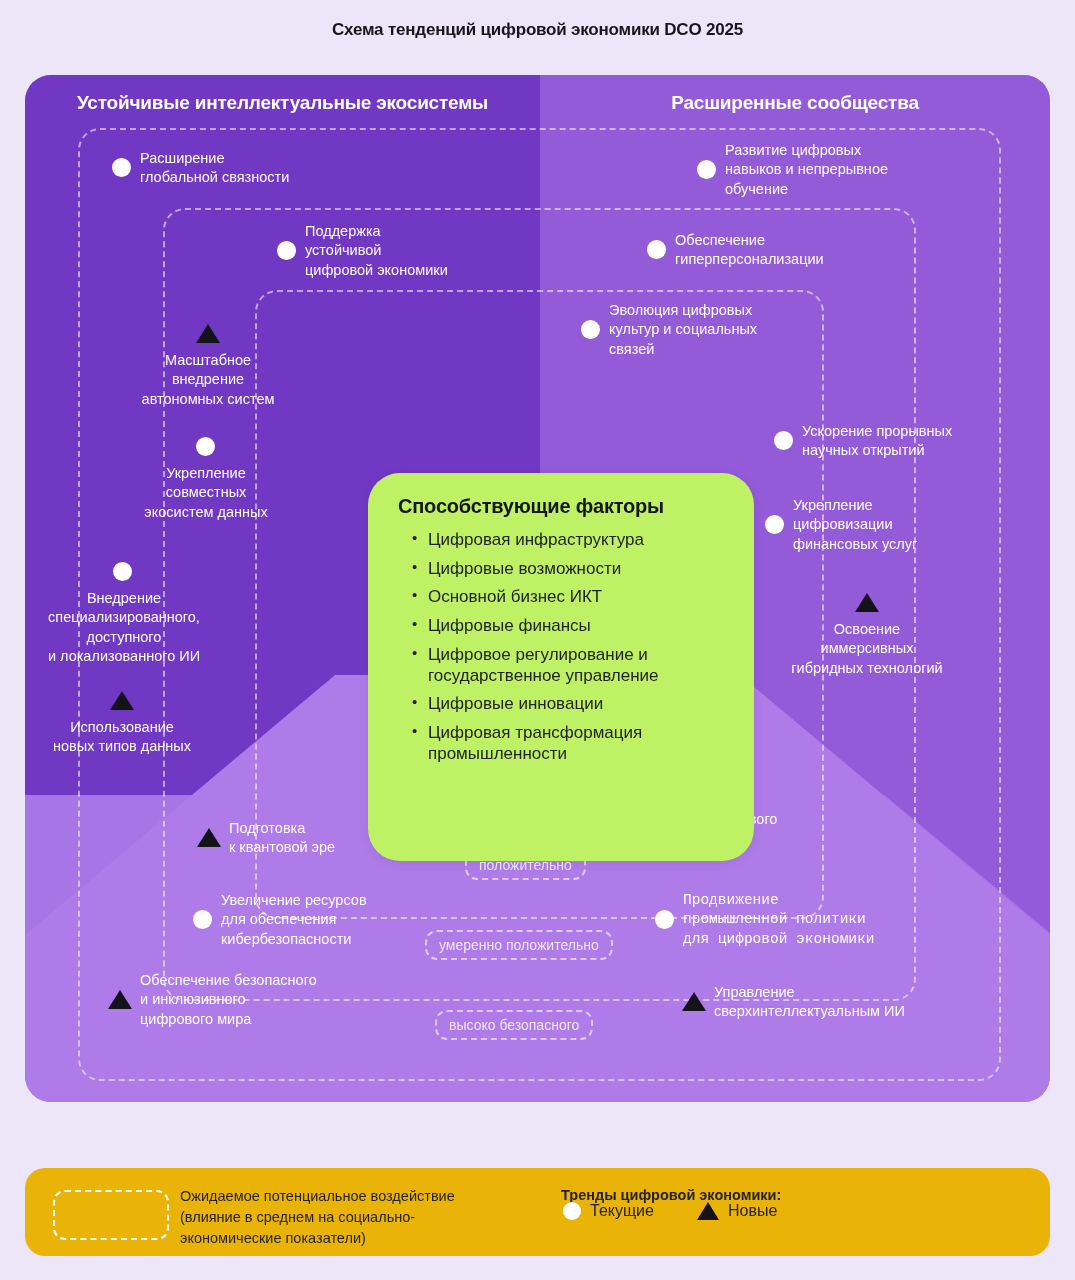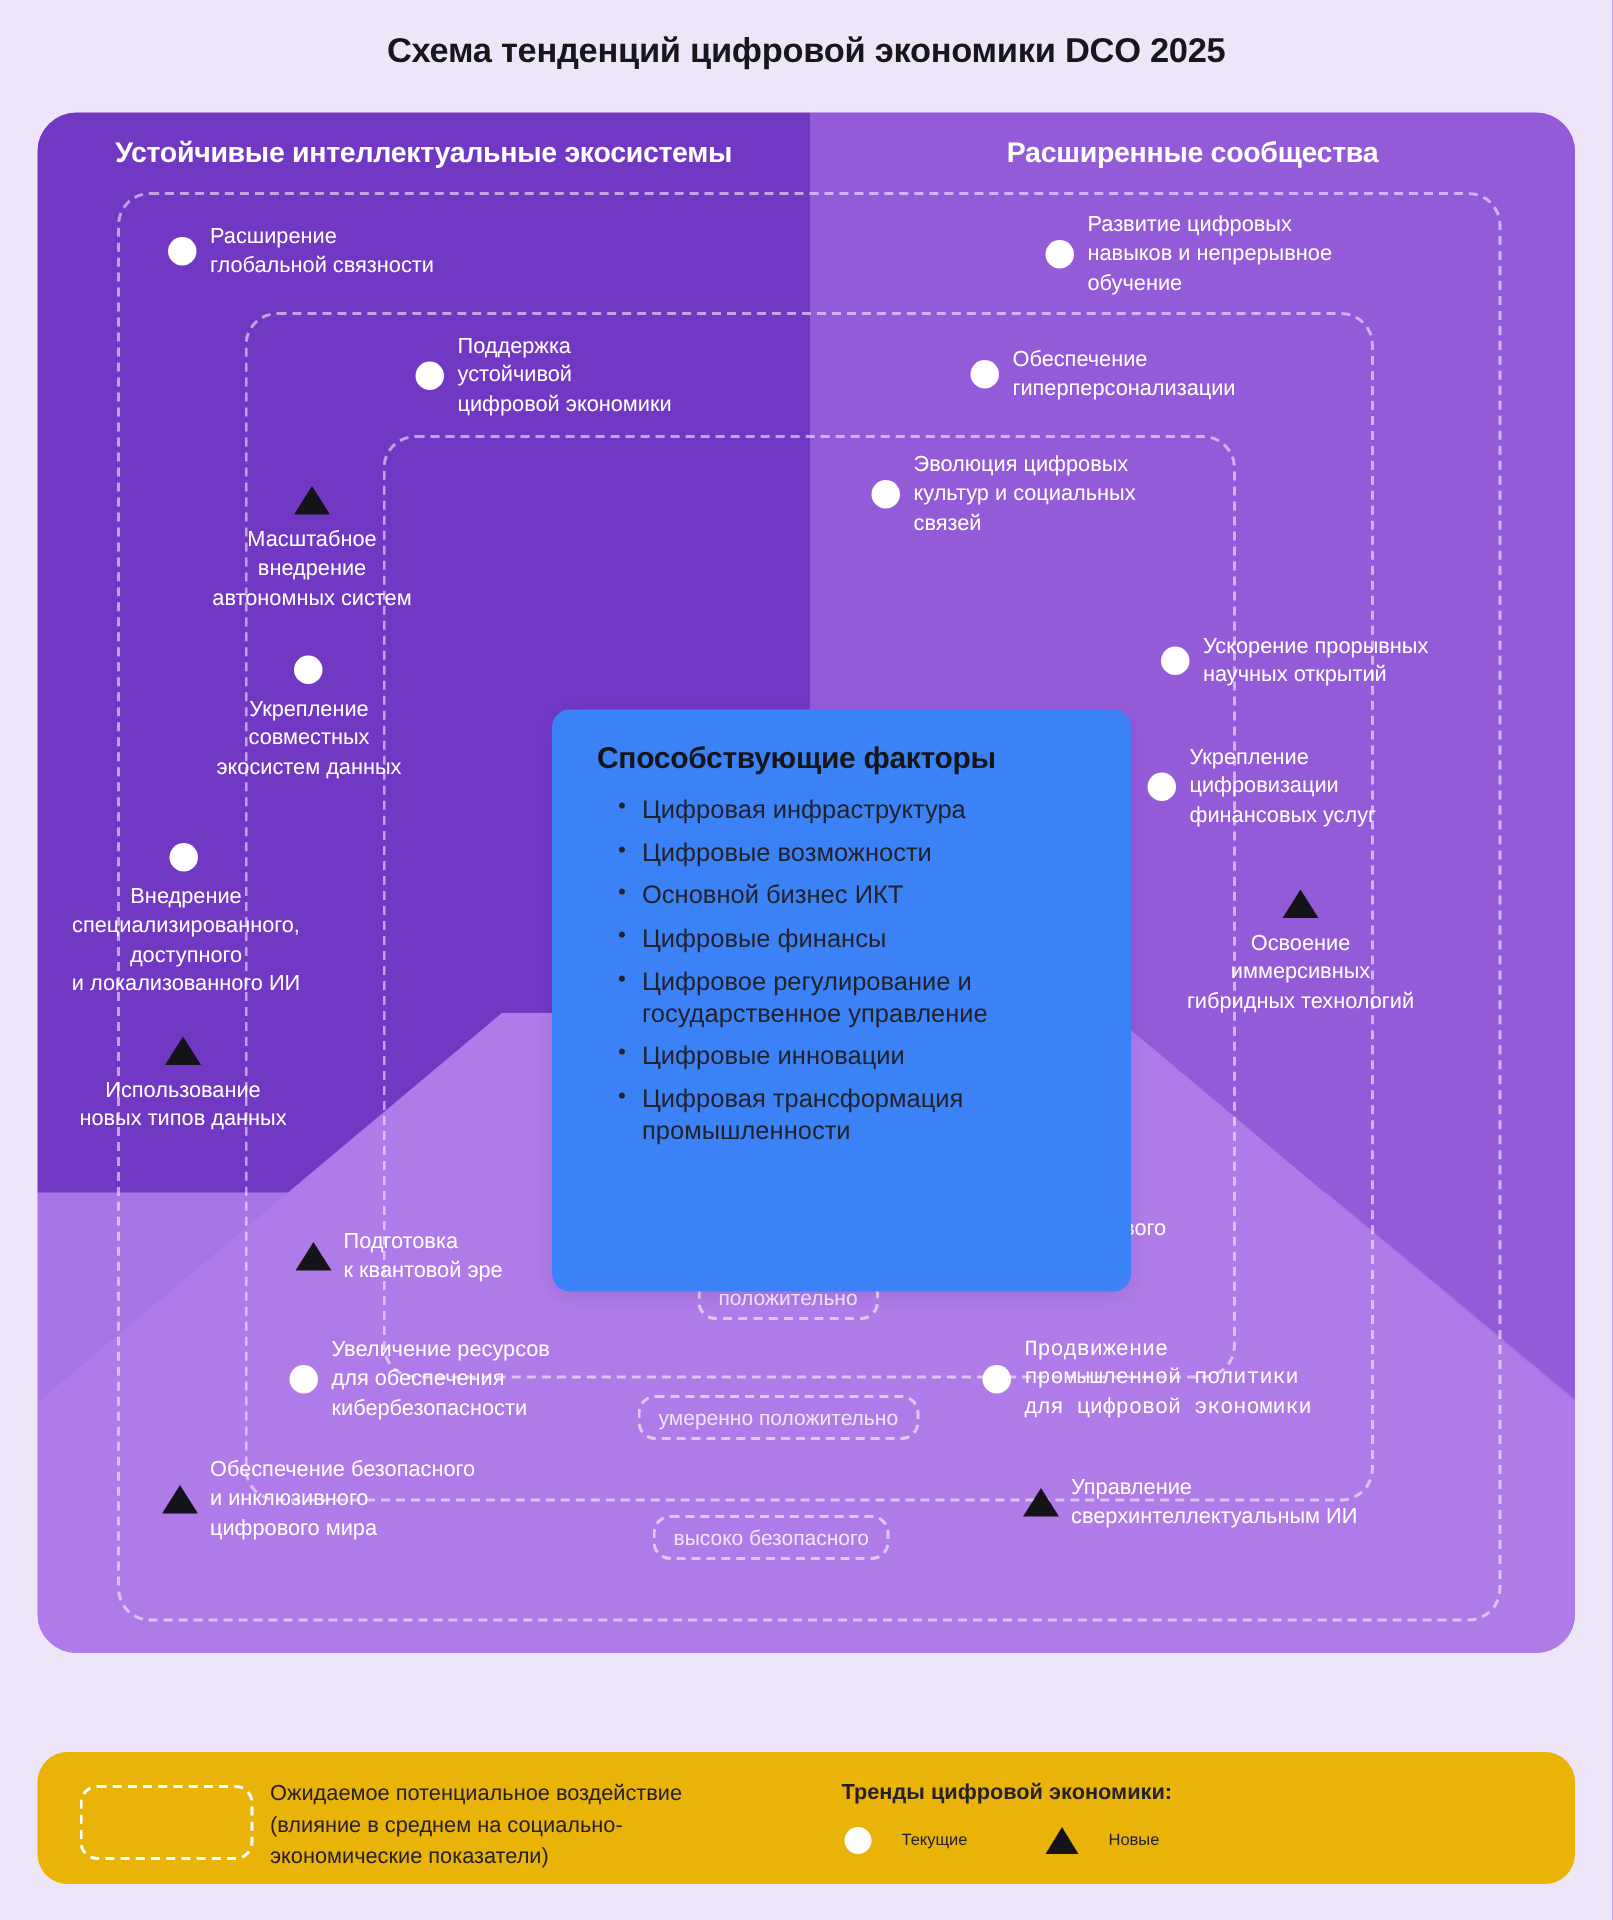--- a/index.html
+++ b/index.html
@@ -10,21 +10,21 @@
     font-family:"Liberation Sans","DejaVu Sans",sans-serif;
     -webkit-font-smoothing:antialiased;
     overflow:hidden;
   }
   .stage{position:relative;width:1075px;height:1280px;}
 
   
   .page-title{
     position:absolute;left:0;top:20px;width:1075px;
     text-align:center;
-    font-size:23px;font-weight:bold;color:#17161B;
+    font-size:17px;font-weight:bold;color:#17161B;
     letter-spacing:-0.2px;
   }
 
   
   .board{
     position:absolute;left:25px;top:75px;width:1025px;height:1027px;
     border-radius:26px;overflow:hidden;
     background:#A775E6;
   }
   .half-left{position:absolute;left:0;top:0;width:515px;height:720px;background:#7138C4;}
@@ -95,21 +95,21 @@
   .pt .lbl{
     position:absolute;color:#FFFFFF;font-size:14.5px;line-height:1.33;
     white-space:pre-line;
   }
   .pt .lbl.lft{text-align:left;}
   .pt .lbl.ctr{text-align:center;}
 
   
   .center-card{
     position:absolute;left:343px;top:398px;width:386px;height:388px;
-    background:#3b82f6;border-radius:12px;
+    background:#bef264;border-radius:32px;
     box-shadow:0 2px 10px rgba(60,20,110,.10);
     padding:22px 26px 0 30px;
     box-sizing:border-box;
   }
   .center-card h3{
     margin:0 0 10px 0;font-size:20px;font-weight:bold;color:#16151A;letter-spacing:-0.2px;
   }
   .center-card ul{margin:12px;padding:0;list-style:none;}
   .center-card li{
     position:relative;padding-left:18px;margin-bottom:8px;
@@ -135,22 +135,22 @@
     position:absolute;left:28px;top:22px;width:112px;height:46px;
     border:2px dashed #FFFFFF;border-radius:12px;
   }
   .legend .swatch-text{
     position:absolute;left:155px;top:18px;width:350px;
     font-size:14.5px;line-height:1.45;color:#24212B;white-space:pre-line;
   }
   .legend .trend-title{
     position:absolute;left:536px;top:19px;font-size:14.5px;font-weight:bold;color:#24212B;
   }
-  .legend .li{position:absolute;top:50px;display:flex;align-items:center;gap:20px;
-              font-size:11px;color:#24212B;}
+  .legend .li{position:absolute;top:34px;display:flex;align-items:center;gap:9px;
+              font-size:16px;color:#24212B;}
   .legend .li.cur{left:538px;}
   .legend .li.new{left:672px;}
   .legend .dot-sm{width:18px;height:18px;border-radius:50%;background:#FFFFFF;}
   .legend .tri-sm{
     width:0;height:0;border-left:11px solid transparent;border-right:11px solid transparent;
     border-bottom:18px solid #15131A;
   }
 </style>
 </head>
 <body>

